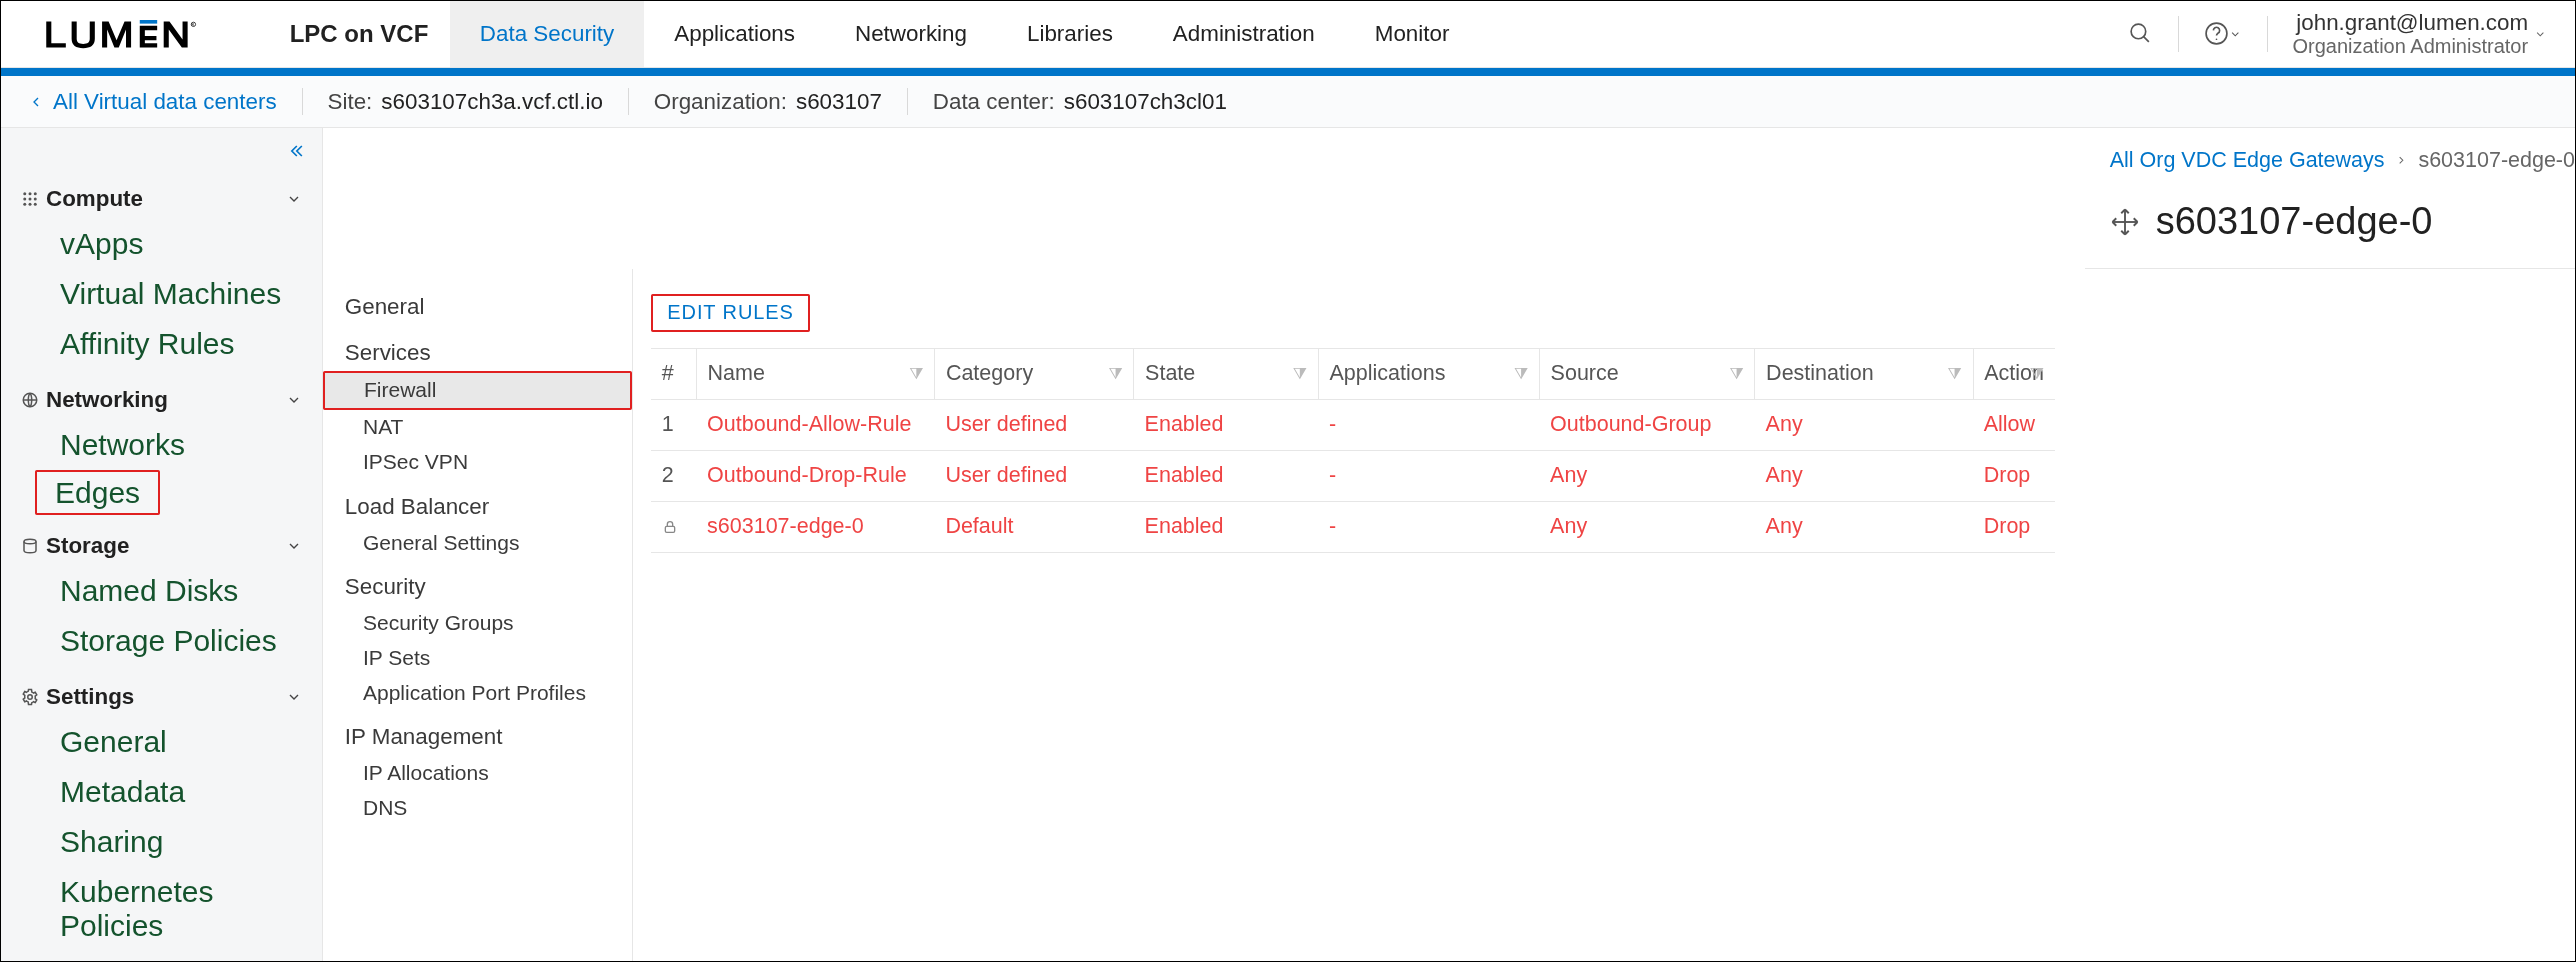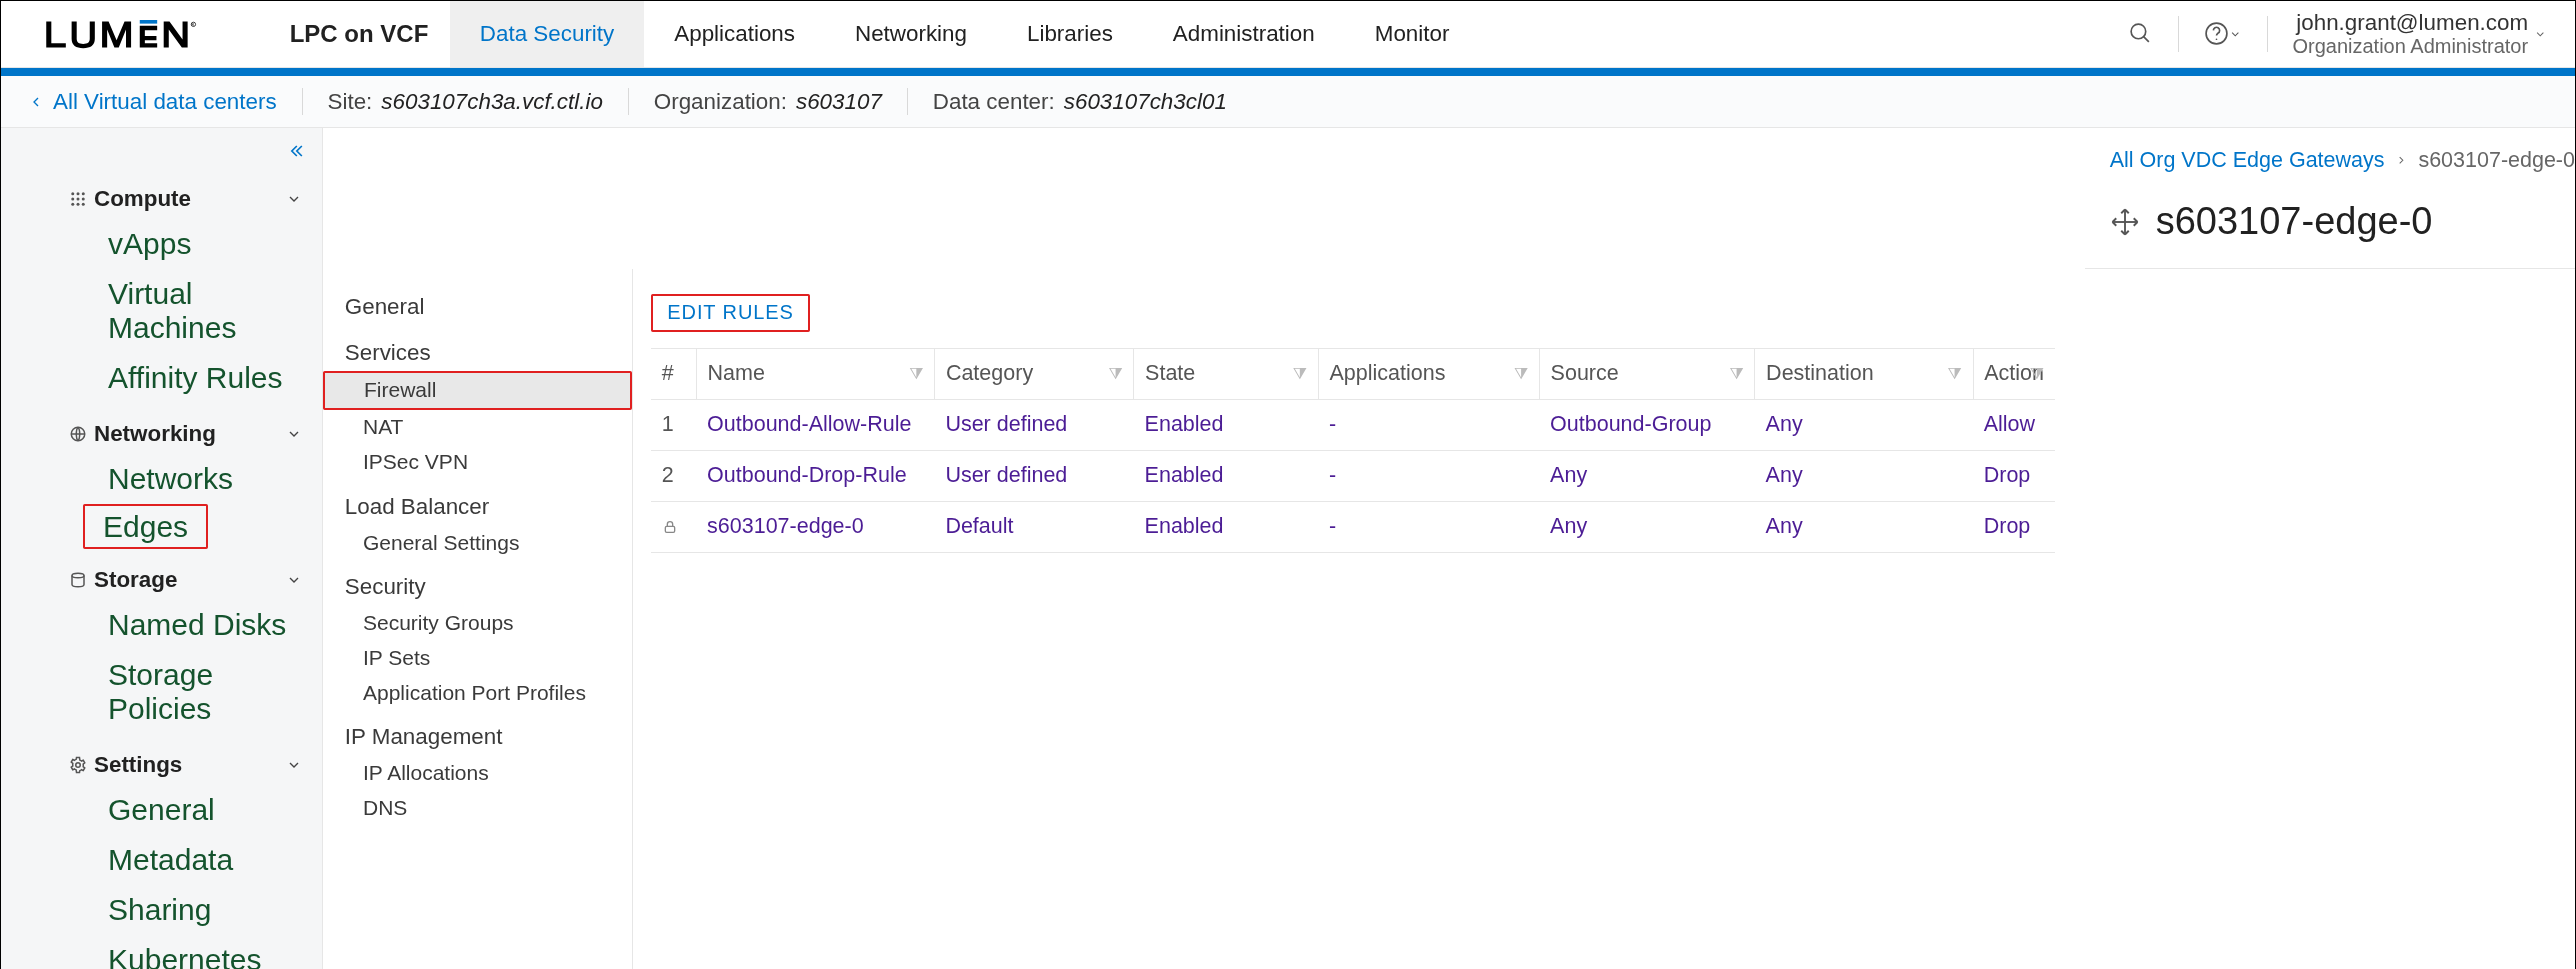--- a/index.html
+++ b/index.html
@@ -87,37 +87,37 @@
     background: var(--bg-page);
     border-bottom: 0.9px solid var(--border-light);
     display: flex; align-items: center;
     padding: 0 18px 0 27px;
     gap: 25px;
     font-size: 22.4px;
   }
   .back-link { display: flex; align-items: center; gap: 9px; color: var(--blue); cursor: pointer; }
   .ctx-pair { color: var(--text); display:flex; gap:9px; }
   .ctx-pair .lab { color: #444; }
-  .ctx-pair .val { color: #222; font-style: italic; }
+  .ctx-pair .val { color: #222; }
   .ctx-sep { width:0.9px; height:27px; background: var(--border); }
 
   
   .body {
     display: grid;
     grid-template-columns: 322px 358px 1fr;
     min-height: 833px;
   }
   .col-left {
     background: var(--bg-sidebar);
     border-right: 0.9px solid var(--border-light);
     padding-top: 9px;
     position: relative;
   }
   .collapse-row { display:flex; justify-content:flex-end; padding: 3.6px 16px 7.2px; color: var(--blue); }
-  .nav-group { margin-top: 10.7px; margin-left: 48px; }
+  .nav-group { margin-top: 10.7px; }
   .nav-head {
     display: flex; align-items: center;
     padding: 7.2px 20px;
     font-weight: 700;
     cursor: pointer;
   }
   .nav-head .h-icon { width:25px; color:#555; display:inline-flex; }
   .nav-head .chev { margin-left:auto; color:#444; }
   .nav-item {
     padding: 8px 20px 8px 59px;
@@ -185,21 +185,21 @@
     position: relative;
   }
   table.rules thead th .filt {
     position: absolute; right: 10.7px; top: 50%; transform: translateY(-50%);
     color: #bbb; font-size: 16px;
   }
   table.rules thead th + th { border-left: 0.9px solid var(--border-light); }
   table.rules tbody td {
     border-bottom: 0.9px solid var(--border-light);
     padding: 12.5px 10.7px;
-    color: #4c1d95;
+    color: #ef4444;
   }
   table.rules tbody td.idx { color:#555; width:50px; }
   .lock { color:#888; }
 
   
   .content-grid {
     grid-column: 2 / 4;
     display: grid;
     grid-template-rows: auto 1fr;
   }

